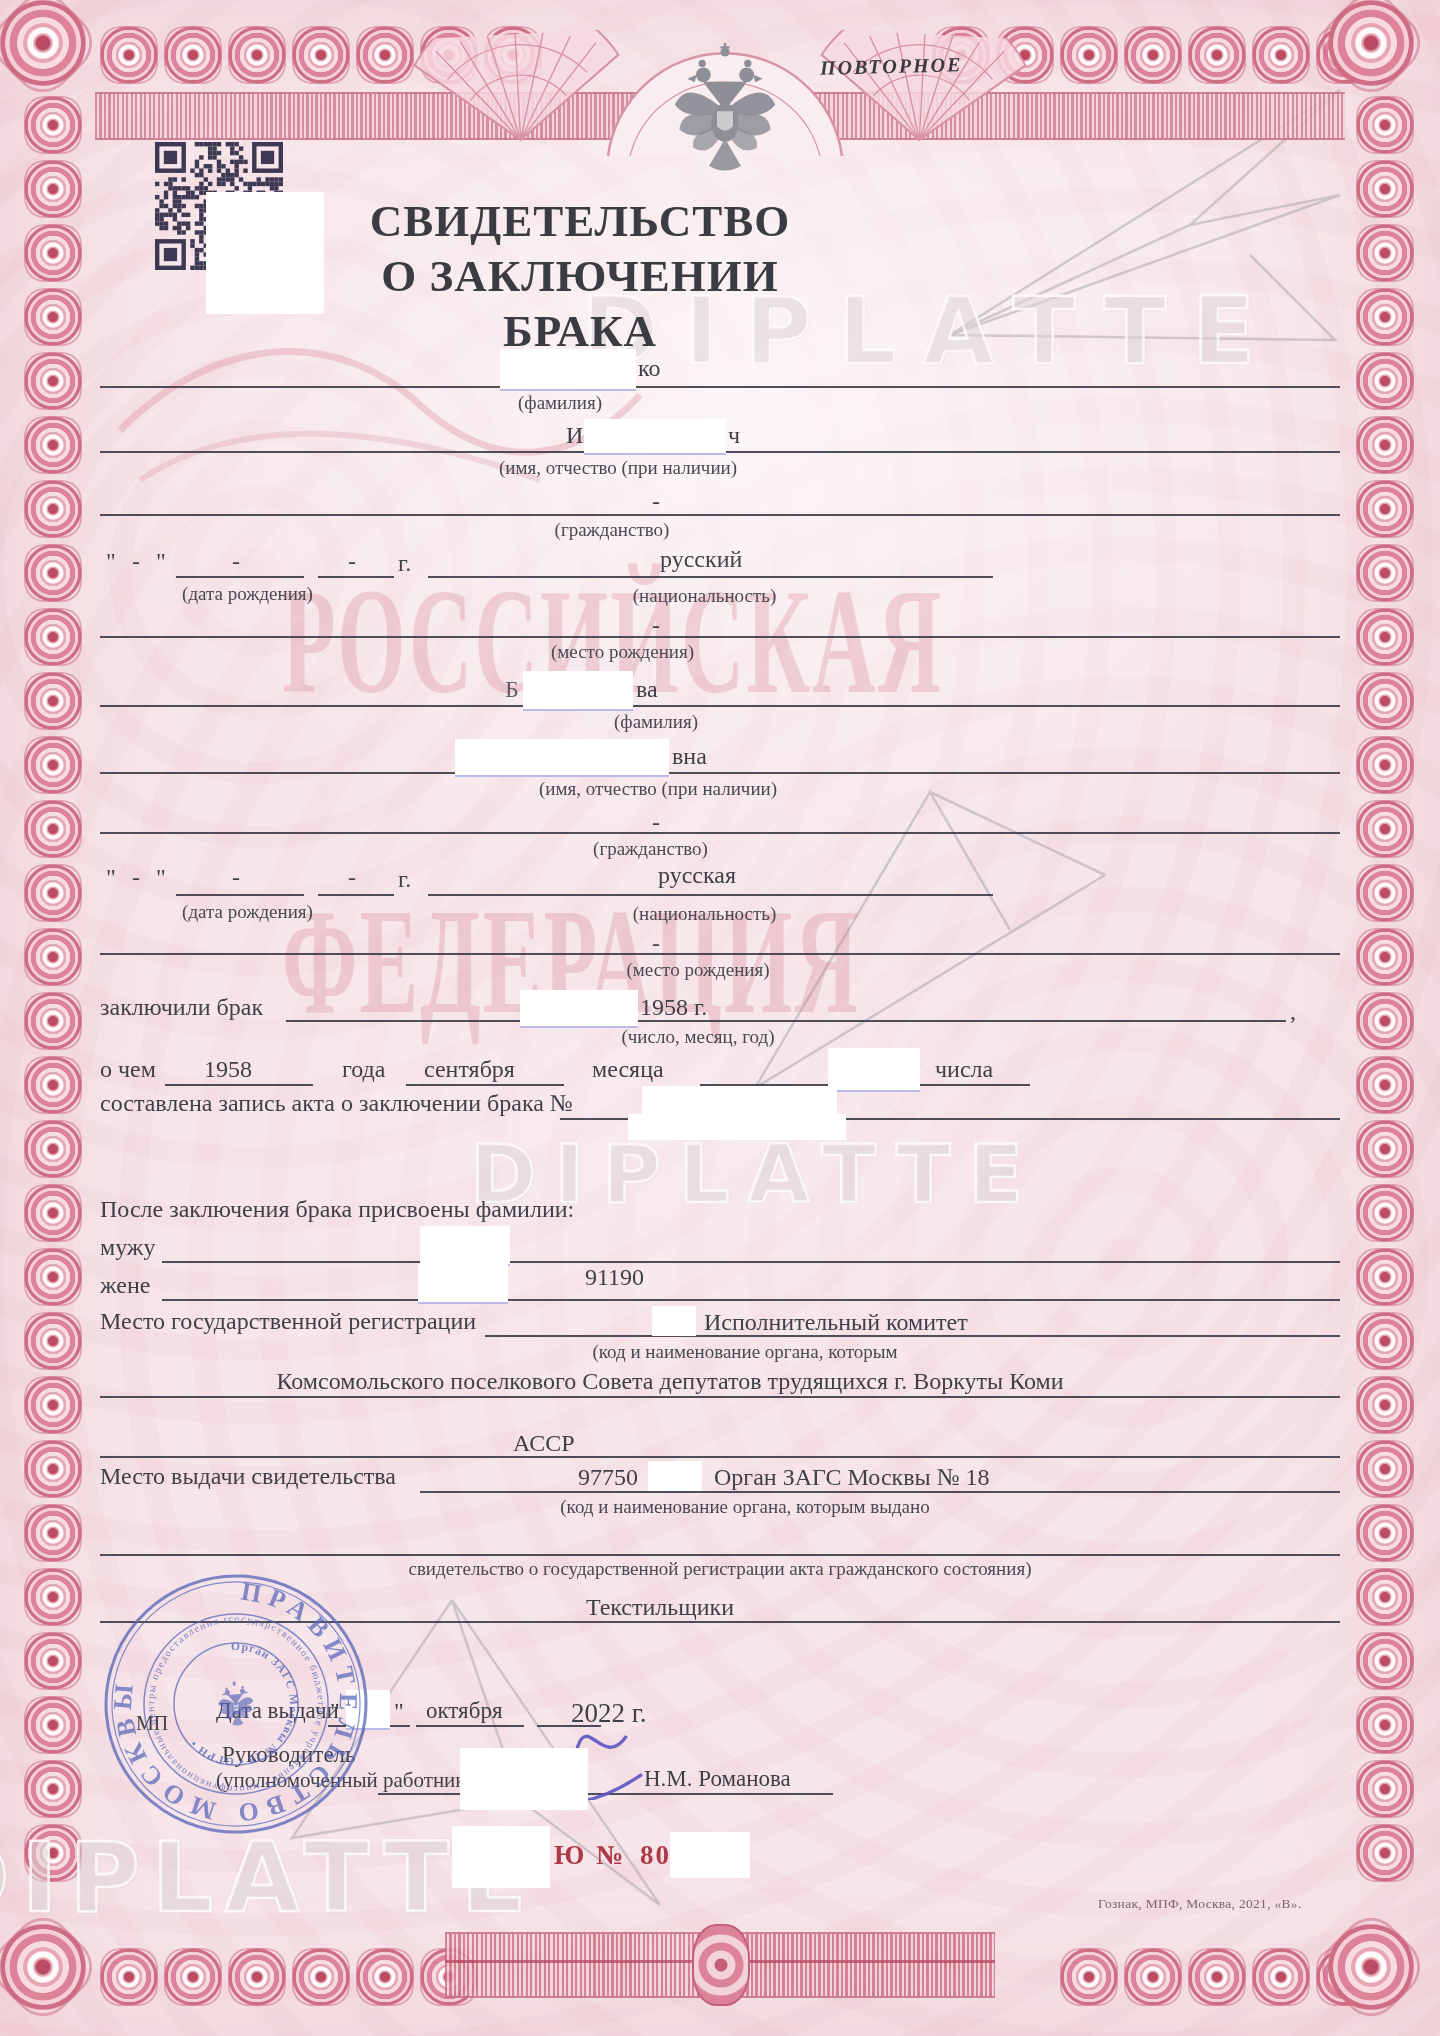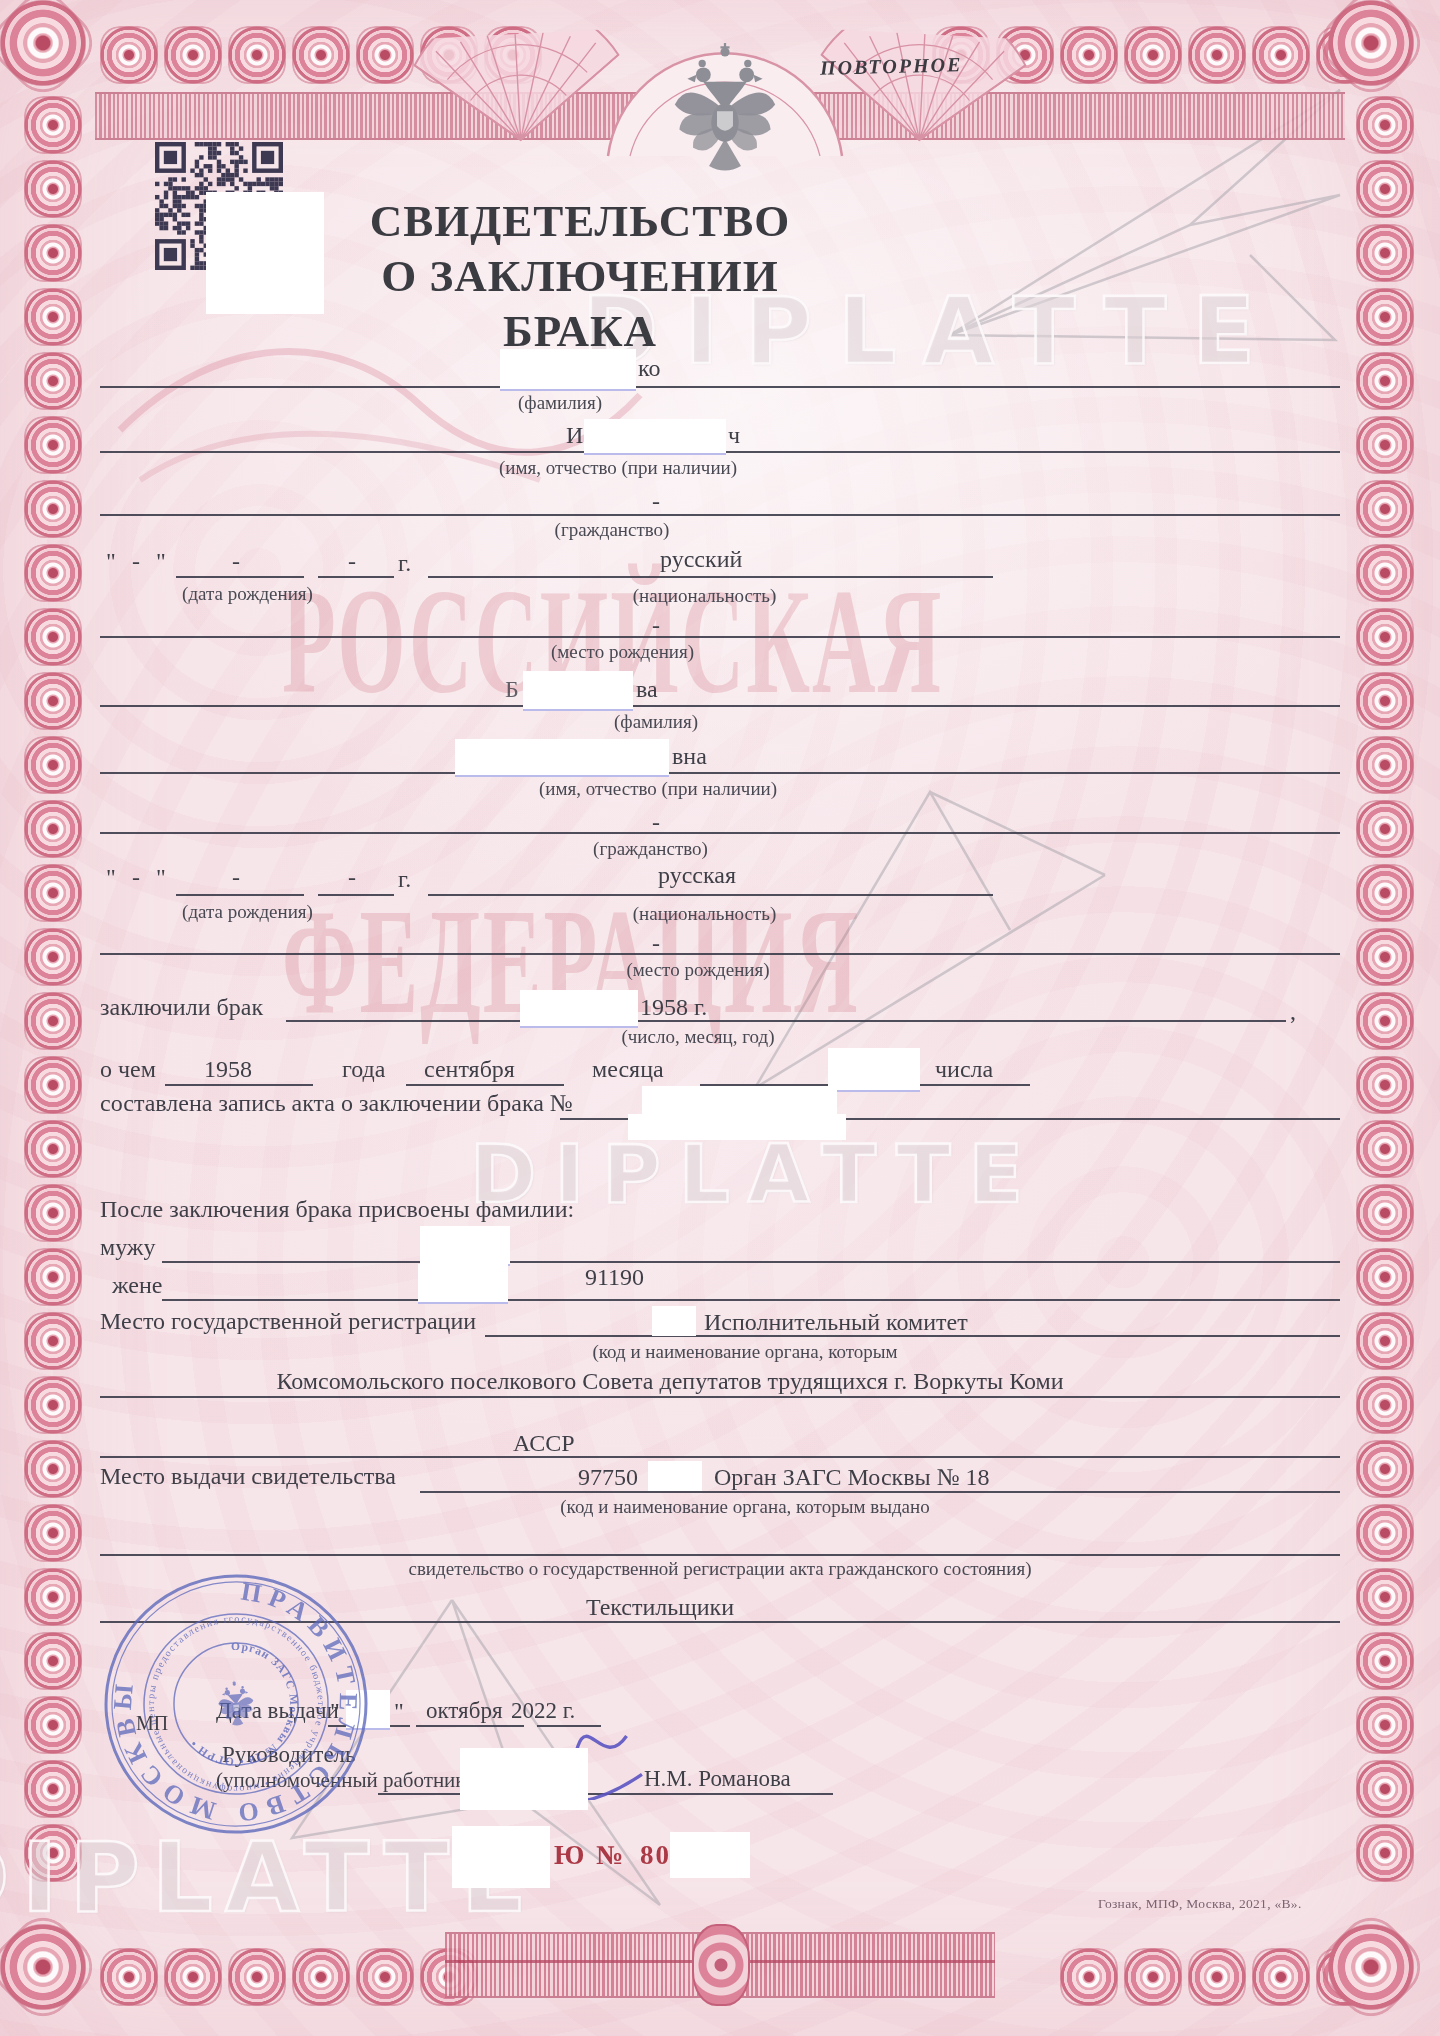--- a/index.html
+++ b/index.html
@@ -628,21 +628,21 @@
 
   <div class="t" style="left:100px;top:1090px;">составлена запись акта о заключении брака №</div>
   <div class="line" style="left:560px;top:1118px;width:780px;"></div>
   <div class="redact" style="left:642px;top:1086px;width:195px;height:30px;"></div>
   <div class="redact" style="left:628px;top:1114px;width:218px;height:26px;"></div>
 
   <div class="t" style="left:100px;top:1196px;">После заключения брака присвоены фамилии:</div>
   <div class="t" style="left:100px;top:1234px;">мужу</div>
   <div class="line" style="left:162px;top:1261px;width:1178px;"></div>
   <div class="redact ink" style="left:420px;top:1226px;width:90px;height:38px;"></div>
-  <div class="t" style="left:100px;top:1272px;margin-left:12px;">жене</div>
+  <div class="t" style="left:100px;top:1272px;">жене</div>
   <div class="line" style="left:162px;top:1299px;width:1178px;"></div>
   <div class="redact ink" style="left:418px;top:1264px;width:90px;height:38px;"></div>
 
   <div class="t" style="left:100px;top:1308px;">Место государственной регистрации</div>
   <div class="t" style="left:585px;top:1264px;">91190</div>
   <div class="redact" style="left:652px;top:1306px;width:44px;height:30px;"></div>
   <div class="t" style="left:704px;top:1309px;">Исполнительный комитет</div>
   <div class="line" style="left:485px;top:1335px;width:855px;"></div>
   <div class="lbl" style="left:580px;top:1341px;width:330px;">(код и наименование органа, которым</div>
   <div class="t ctr" style="left:100px;top:1368px;width:1140px;">Комсомольского поселкового Совета депутатов трудящихся г. Воркуты Коми</div>
@@ -678,21 +678,21 @@
   </svg>
   <div class="mp" style="left:136px;top:1712px;">МП</div>
 
   <div class="t" style="left:216px;top:1698px;font-size:23px;">Дата выдачи</div>
   <div class="t" style="left:330px;top:1698px;">"</div>
   <div class="redact ink" style="left:346px;top:1690px;width:44px;height:38px;"></div>
   <div class="t" style="left:394px;top:1698px;">"</div>
   <div class="line" style="left:328px;top:1725px;width:82px;"></div>
   <div class="t" style="left:426px;top:1698px;font-size:23px;">октября</div>
   <div class="line" style="left:416px;top:1725px;width:108px;"></div>
-  <div class="t" style="left:511px;top:1698px;font-size:23px;">2022 г.</div>
+  <div class="t" style="left:571px;top:1698px;font-size:27px;">2022 г.</div>
   <div class="line" style="left:537px;top:1725px;width:64px;"></div>
 
   <div class="t" style="left:222px;top:1742px;font-size:23px;">Руководитель</div>
   <div class="t" style="left:216px;top:1768px;font-size:21px;">(уполномоченный работник)</div>
   <svg class="abs" style="left:518px;top:1718px;width:130px;height:82px;z-index:5;" viewBox="0 0 100 64">
     <path d="M8,52 C22,8 34,66 46,22 C54,-2 66,40 84,14 M2,60 C30,74 64,66 96,44" fill="none" stroke="#5b54c2" stroke-width="2.6" opacity=".9"></path>
   </svg>
   <div class="redact" style="left:460px;top:1748px;width:128px;height:62px;z-index:6;"></div>
   <div class="t" style="left:644px;top:1766px;font-size:23px;">Н.М. Романова</div>
   <div class="line" style="left:378px;top:1793px;width:455px;"></div>

